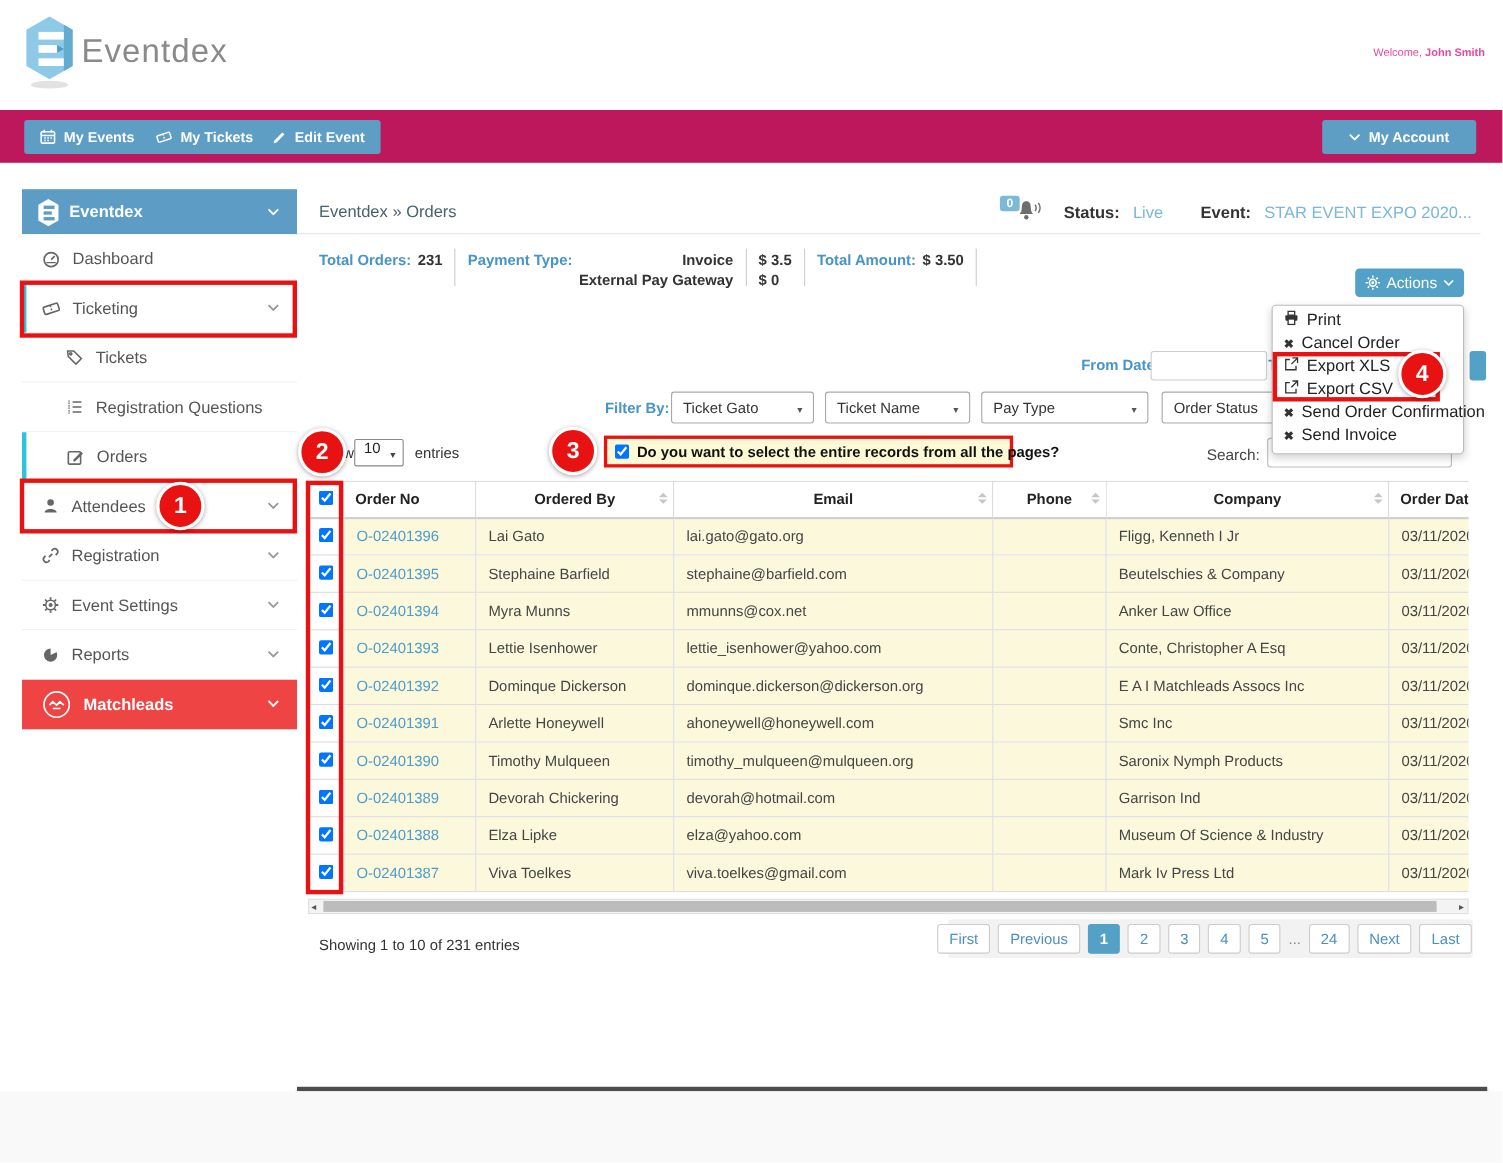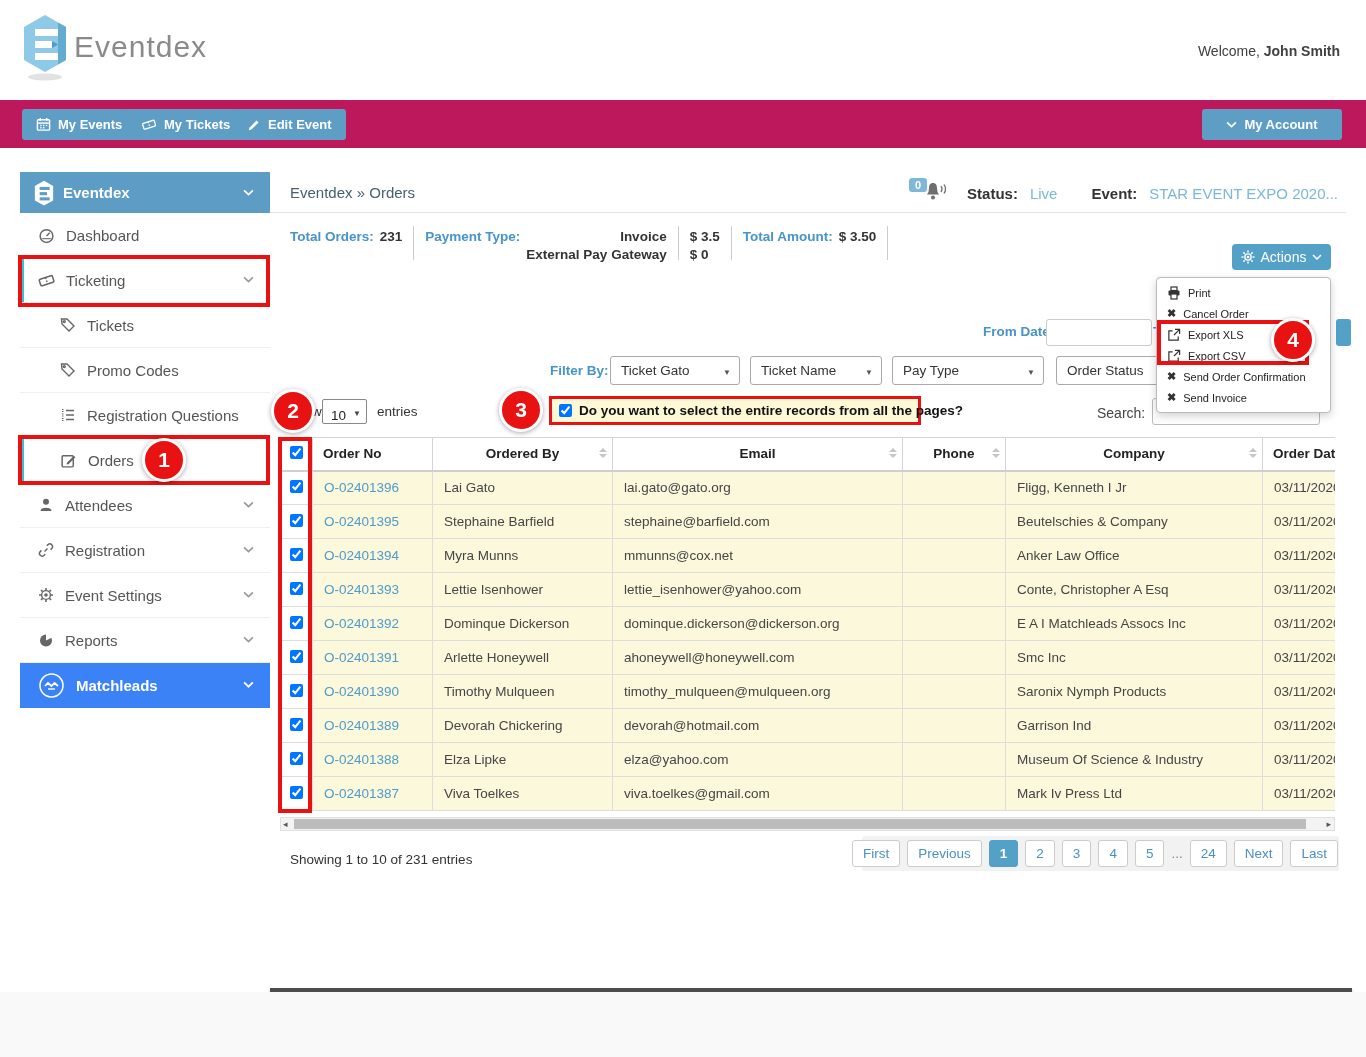--- a/index.html
+++ b/index.html
@@ -2,36 +2,36 @@
 <html><head>
 <meta charset="utf-8">
 <style>
 *{margin:0;padding:0;box-sizing:border-box}
 body{font-family:"Liberation Sans",sans-serif;background:#fff}
 .page{position:relative;width:1366px;height:1057px;background:#fff;overflow:hidden}
 
 .top-header{position:absolute;left:0;top:0;width:1366px;height:100px;background:#fff}
 .logo-mark{position:absolute;left:22px;top:14px}
 .brand{position:absolute;left:74px;top:30px;font-size:30px;color:#8a8a8a;letter-spacing:1px}
-.welcome{position:absolute;right:26px;top:43px;font-size:14px;color:#404040}
+.welcome{position:absolute;right:16px;top:43px;font-size:10px;color:#ec4899}
 .welcome b{font-weight:bold}
 
 .navbar{position:absolute;left:0;top:100px;width:1366px;height:48px;background:#be185d}
 .nav-btn{position:absolute;top:9px;height:31px;background:#5e9ec4;border-radius:3px;color:#fff;font-size:13px;font-weight:bold;display:flex;align-items:center;gap:7px;padding:0 14px;cursor:pointer}
 #btn-my-events{left:22px}#btn-my-tickets{left:127px}#btn-edit-event{left:233px}
 #btn-my-account{right:24px;width:140px;justify-content:center}
 
 .sidebar{position:absolute;left:20px;top:172px;width:250px;height:818px;background:#fff}
 .sb-header{height:41px;background:#5d9dc5;color:#fff;display:flex;align-items:center;padding:0 14px;gap:9px;font-weight:bold;font-size:15px;position:relative}
 .sb-item{height:45px;display:flex;align-items:center;gap:11px;padding:0 18px;border-bottom:1px solid #efefef;color:#555;font-size:15px;position:relative;cursor:pointer;background:#fff}
 .sb-item.sub{padding-left:40px}
 .sb-item.active{border-left:4px solid #2cc3de;padding-left:14px}
 .sb-item.sub.active{padding-left:36px}
 .sb-chev{position:absolute;right:16px;top:18px}
-.sb-item.teal{background:#3b82f6;color:#fff;border-bottom:none}
+.sb-item.teal{background:#ef4444;color:#fff;border-bottom:none}
 
 .crumbbar{position:absolute;left:270px;top:172px;width:1076px;height:41px;border-bottom:1px solid #e4e4e4;background:#fff}
 .crumb{position:absolute;left:20px;top:12px;font-size:15px;color:#47616f}
 .crumb-right{position:absolute;right:8px;top:8px;display:flex;align-items:center;gap:12px}
 .bell-wrap{position:relative;width:46px;height:26px}
 .bell-badge{position:absolute;left:0;top:-2px;background:#7db9d7;color:#fff;font-size:11px;font-weight:bold;padding:1px 6px;border-radius:3px;z-index:2}
 .bell-svg{position:absolute;left:14px;top:0}
 .st-label{font-size:15px;font-weight:bold;color:#333}
 .st-value{font-size:15px;color:#7ab7d9}
 .event-link{font-size:15px;color:#7ab7d9;cursor:pointer}
@@ -39,34 +39,34 @@
 .summary{position:absolute;left:290px;top:226px;display:flex;align-items:flex-start;font-size:13.5px}
 .sum-label{color:#4694c8;font-weight:bold}
 .sum-val{color:#333;font-weight:bold}
 .sum-seg{display:flex;gap:6px;padding-top:3px}
 .sum-col{display:flex;flex-direction:column;align-items:flex-end;gap:3px}
 .sum-col-l{display:flex;flex-direction:column;align-items:flex-start;gap:3px}
 .sep{width:1px;background:#ccc;height:34px;margin:0 11px}
 
 .actions-btn{position:absolute;left:1232px;top:244px;width:99px;height:26px;background:#54a1c7;border-radius:4px;color:#fff;font-size:14px;display:flex;align-items:center;justify-content:center;gap:6px;cursor:pointer}
 .dropdown{position:absolute;left:1156px;top:277px;width:175px;background:#fff;border:1px solid #bbb;border-radius:4px;box-shadow:0 3px 8px rgba(0,0,0,.18);padding:4px 0;z-index:40}
-.dd-item{height:21px;display:flex;align-items:center;gap:7px;padding:0 10px;font-size:11px;color:#222;cursor:pointer;white-space:nowrap}
+.dd-item{height:21px;display:flex;gap:7px;padding:0 10px;font-size:15px;color:#222;cursor:pointer;white-space:nowrap}
 .xic::before{content:"✖";font-size:11px;color:#333;font-weight:bold}
 
 #from-label{position:absolute;left:983px;top:324px;color:#4694c8;font-weight:bold;font-size:13.5px}
 #from-input{position:absolute;left:1046px;top:319px;width:106px;height:27px;border:1px solid #ccc;border-radius:3px;background:#fff;z-index:5}
 #to-label{position:absolute;left:1153px;top:324px;color:#4694c8;font-weight:bold;font-size:13.5px;z-index:4;white-space:nowrap}
 #mini-go{position:absolute;left:1336px;top:319px;width:15px;height:27px;background:#54a1c7;border-radius:3px;z-index:4;cursor:pointer}
 #filter-label{position:absolute;left:550px;top:363px;color:#4694c8;font-weight:bold;font-size:13.5px}
 .fselect{position:absolute;top:356px;height:29px;border:1px solid #a9a9a9;border-radius:3px;background:#fff;font-size:13.5px;color:#333;display:flex;align-items:center;padding:0 22px 0 10px;z-index:5;cursor:pointer}
 .fselect::after{content:"▼";font-size:8px;color:#555;position:absolute;right:8px;top:11px}
 #sel-ticket-type{left:610px;width:130px}#sel-ticket-name{left:750px;width:132px}#sel-pay-type{left:892px;width:152px}#sel-order-status{left:1056px;width:150px}
 
 #show-label{position:absolute;left:288px;top:404px;font-size:13.5px;color:#333}
-#page-size{position:absolute;left:322px;top:399px;width:45px;height:25px;border:1px solid #888;border-radius:2px;background:#fff;font-size:13.5px;color:#222;display:flex;align-items:flex-end;padding:0 16px 0 8px;z-index:5;cursor:pointer}
+#page-size{position:absolute;left:322px;top:399px;width:45px;height:25px;border:1px solid #888;border-radius:2px;background:#fff;font-size:13.5px;color:#222;display:flex;align-items:flex-start;padding:0 16px 0 8px;z-index:5;cursor:pointer}
 #page-size::after{content:"▼";font-size:8px;color:#444;position:absolute;right:5px;top:9px}
 #entries-label{position:absolute;left:377px;top:404px;font-size:13.5px;color:#333}
 #select-all-banner{position:absolute;left:549px;top:396px;width:372px;height:29px;background:#fdf9d6;border:3px solid #e81212;display:flex;align-items:center;gap:7px;padding:0 7px;z-index:20}
 #select-all-banner span{font-size:13.5px;font-weight:bold;color:#111;white-space:nowrap}
 #search-label{position:absolute;left:1097px;top:405px;font-size:14px;color:#444}
 #search-input{position:absolute;left:1152px;top:398px;width:168px;height:27px;border:1px solid #bbb;border-radius:3px;background:#fff;z-index:5}
 
 .table-wrap{position:absolute;left:280px;top:437px;width:1055px;overflow:hidden}
 .orders-table{border-collapse:collapse;table-layout:fixed;width:1142px}
 .orders-table th{height:33px;border:1px solid #d5d5d5;border-bottom:2px solid #cfcfcf;font-size:13.5px;color:#222;background:#fff;position:relative;text-align:center;padding:0 10px}
@@ -195,27 +195,20 @@
       <svg class="sb-chev" width="11" height="7" viewBox="0 0 10 6" fill="none" stroke="#999" stroke-width="1.5">
           <path d="M1 1 L5 5 L9 1"></path>
         </svg>
     </div>
     <div class="sb-item sub">
       <svg width="16" height="16" viewBox="0 0 16 16" fill="none" stroke="#666" stroke-width="1.4">
           <path d="M1.5 2 H7 L14 9 L9 14 L2 7 Z"></path>
           <circle cx="4.3" cy="4.6" r="1"></circle>
         </svg>
       <span>Tickets</span>
-    </div>
-    <div class="sb-item sub">
-      <svg width="16" height="16" viewBox="0 0 16 16" fill="none" stroke="#666" stroke-width="1.4">
-          <path d="M1.5 2 H7 L14 9 L9 14 L2 7 Z"></path>
-          <circle cx="4.3" cy="4.6" r="1"></circle>
-        </svg>
-      <span>Promo Codes</span>
     </div>
     <div class="sb-item sub">
       <svg width="16" height="16" viewBox="0 0 16 16" fill="none" stroke="#666" stroke-width="1.4">
           <path d="M6 3.5 H14 M6 8 H14 M6 12.5 H14"></path>
           <path d="M2 2.5 h1.5 M2 4.5 h1.5 M2 7 h1.5 M2 9 h1.5 M2 11.5 h1.5 M2 13.5 h1.5" stroke-width="1"></path>
         </svg>
       <span>Registration Questions</span>
     </div>
     <div class="sb-item sub active">
       <svg width="17" height="17" viewBox="0 0 16 16" fill="none" stroke="#666" stroke-width="1.4">

